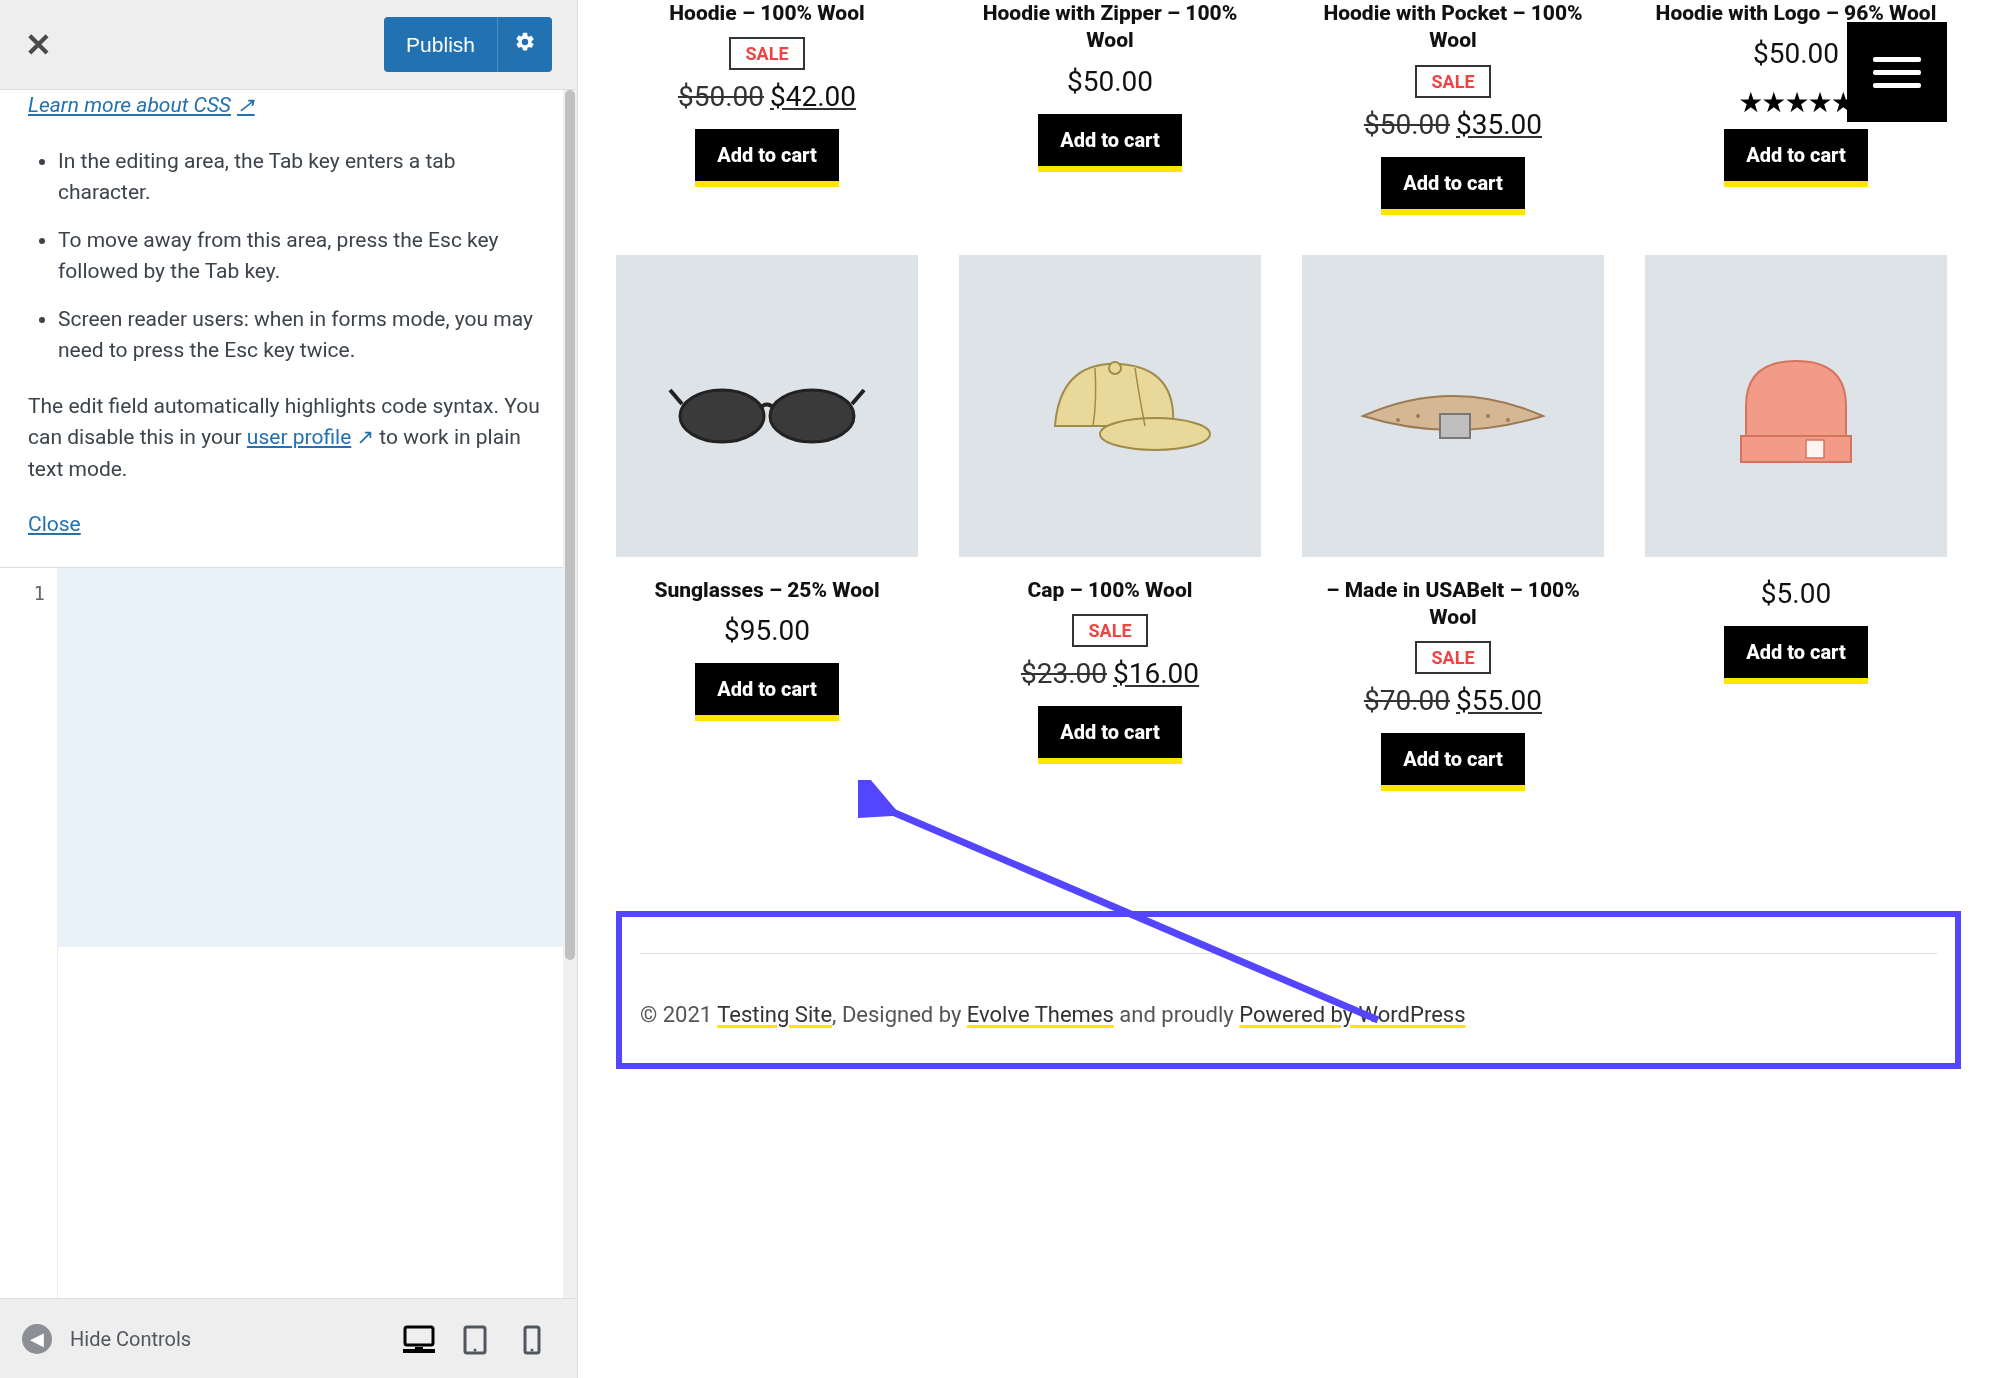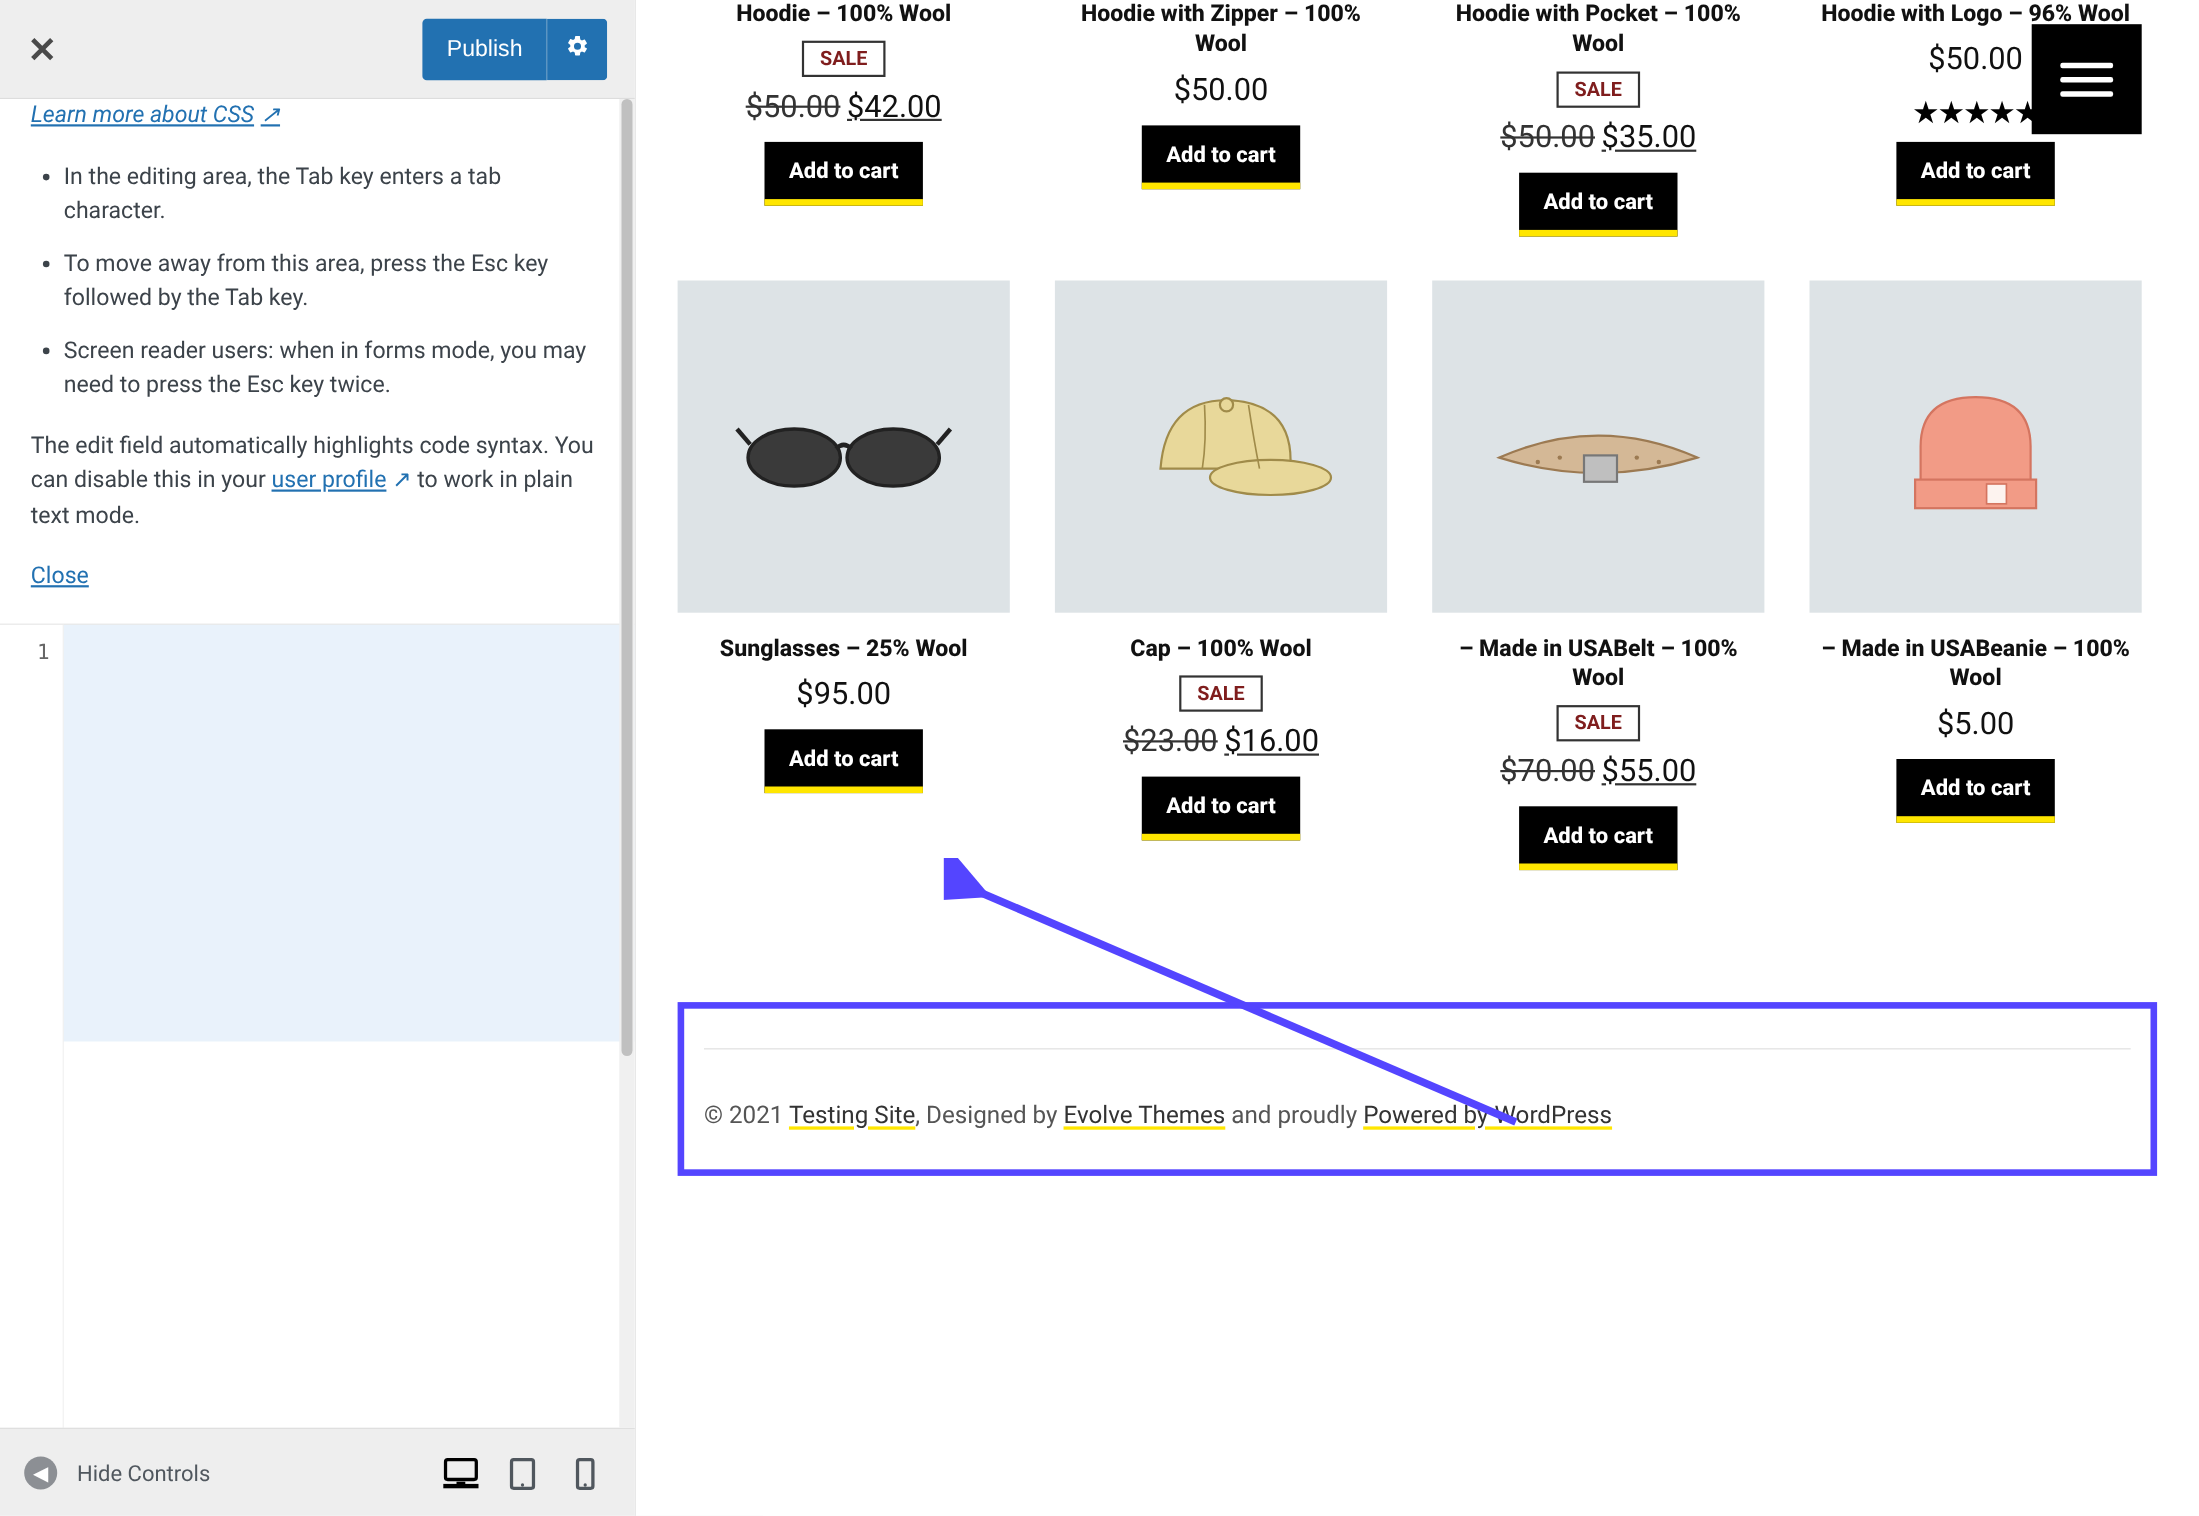--- a/index.html
+++ b/index.html
@@ -37,21 +37,21 @@
 .device-icon.active { border-bottom: 4px solid #000; padding-bottom: 6px; }
 
 .sidebar-scrollbar { position:absolute; right:0; top:90px; bottom:80px; width:14px; background: #f0f0f0; }
 .sidebar-thumb { position:absolute; left:2px; right:2px; top:0; height:72%; background:#c0c0c0; border-radius:5px; }
 
 
 .preview { flex:1; background:#fff; overflow:hidden; position:relative; padding: 0 18px; }
 .products { display:grid; grid-template-columns: repeat(4, 302px); gap: 41px; justify-content: start; padding-left: 20px; padding-top: 0; }
 .product { text-align:center; }
 .product-title { font-weight: 800; font-size: 21px; color:#111; margin-bottom:10px; line-height:1.3; }
-.sale-badge { display:inline-block; border:2px solid #333; padding:4px 14px; font-size:18px; font-weight:700; color:#7f1d1d; margin-bottom:10px; }
+.sale-badge { display:inline-block; border:2px solid #333; padding:4px 14px; font-size:18px; font-weight:700; color:#ef4444; margin-bottom:10px; }
 .price-row { font-size:28px; color:#111; margin-bottom:16px; }
 .old-price { text-decoration: line-through; color:#333; margin-right:6px; }
 .new-price { text-decoration: underline; text-decoration-color:#333; }
 .addcart { display:inline-block; background:#000; color:#fff; font-weight:800; font-size:20px; padding:14px 22px; border-bottom:6px solid #ffe600; cursor:pointer; }
 .stars { color:#000; font-size:28px; margin-bottom:10px; letter-spacing:-2px; }
 
 .product-img { width:302px; height:302px; background:#dde3e6; display:flex; align-items:center; justify-content:center; margin-bottom:20px; }
 
 .row2 { margin-top: 40px; }
 
@@ -227,21 +227,20 @@
         <div class="addcart">Add to cart</div>
       </div>
       <div class="product">
         <div class="product-img">
           <svg class="beanie-svg" viewBox="0 0 210 160">
               <path d="M55 130 L55 80 Q55 35 105 35 Q155 35 155 80 L155 130 Z" fill="#f29b86" stroke="#d47560" stroke-width="2"></path>
               <rect x="50" y="110" width="110" height="26" fill="#f29b86" stroke="#d47560" stroke-width="2"></rect>
               <rect x="115" y="114" width="18" height="18" fill="#fdf3ef" stroke="#d47560" stroke-width="1.5"></rect>
             </svg>
         </div>
-        <div class="product-title">– Made in USABeanie – 100% Wool</div>
         <div class="price-row">$5.00</div>
         <div class="addcart">Add to cart</div>
       </div>
     </div>
 
     <div class="footer-area">
       <div class="footer-inner">
         <span>© 2021 </span><a>Testing Site</a><span>, Designed by </span><a>Evolve Themes</a><span> and proudly </span><a>Powered by WordPress</a>
       </div>
     </div>

